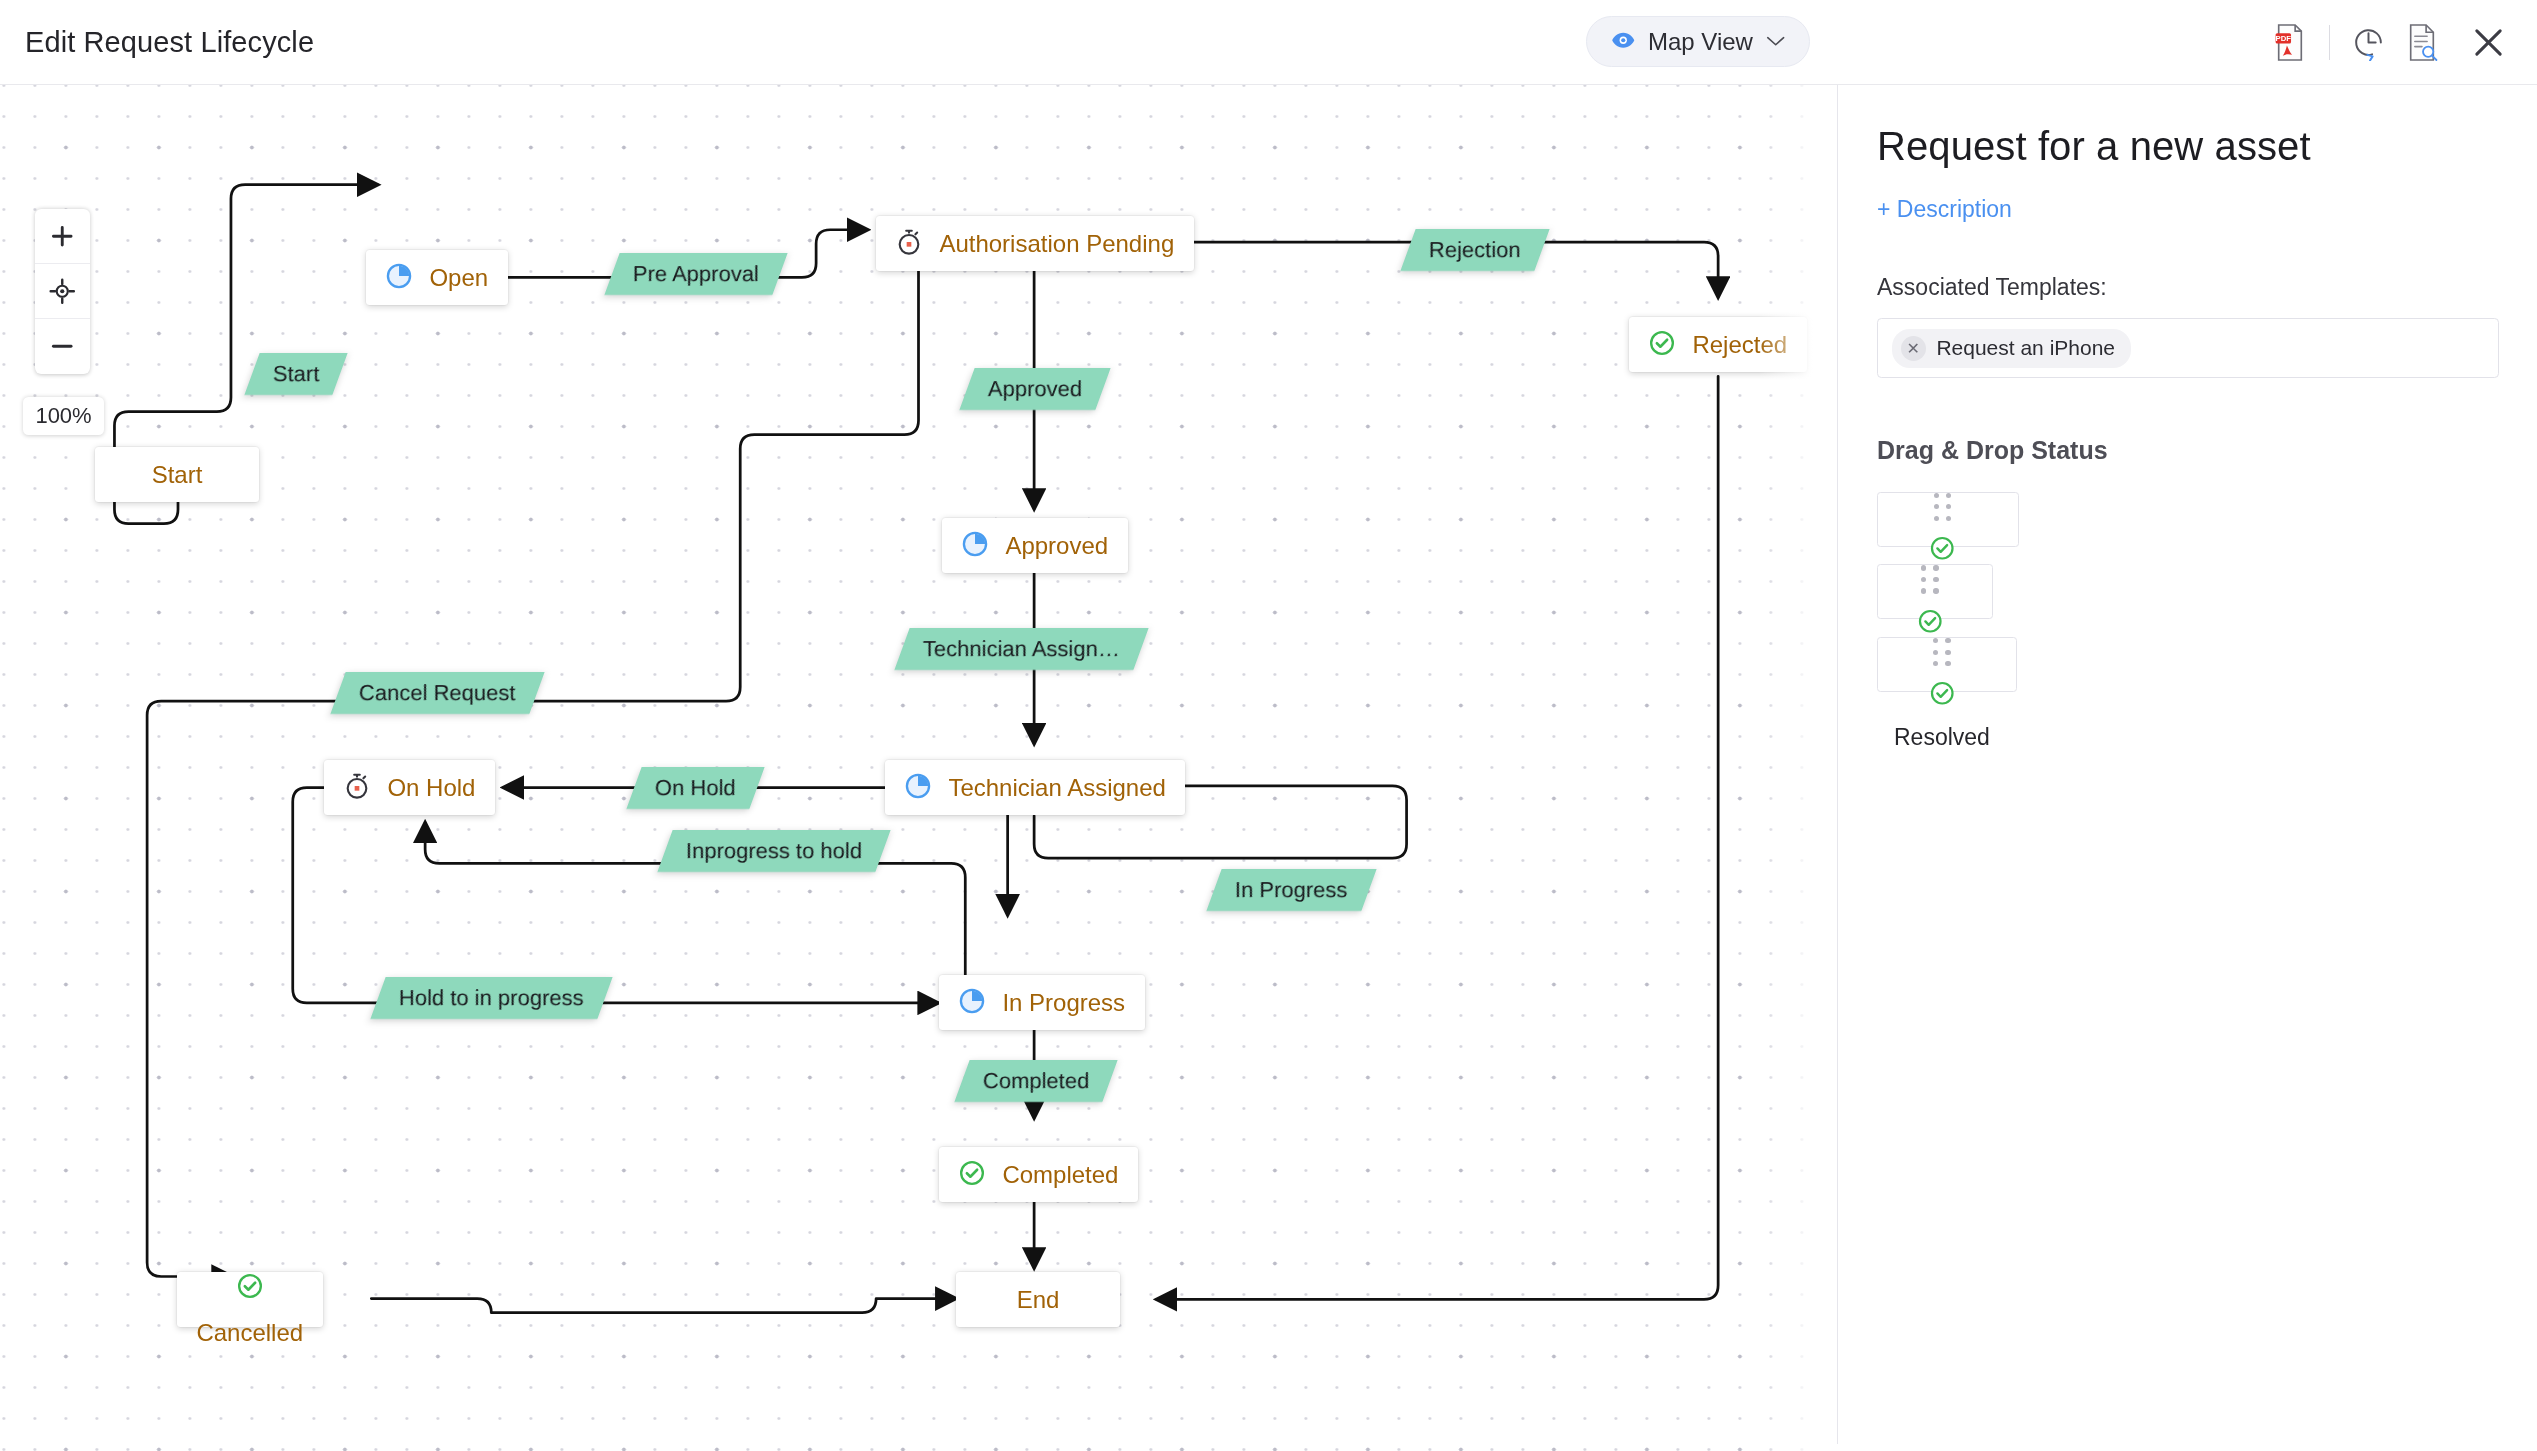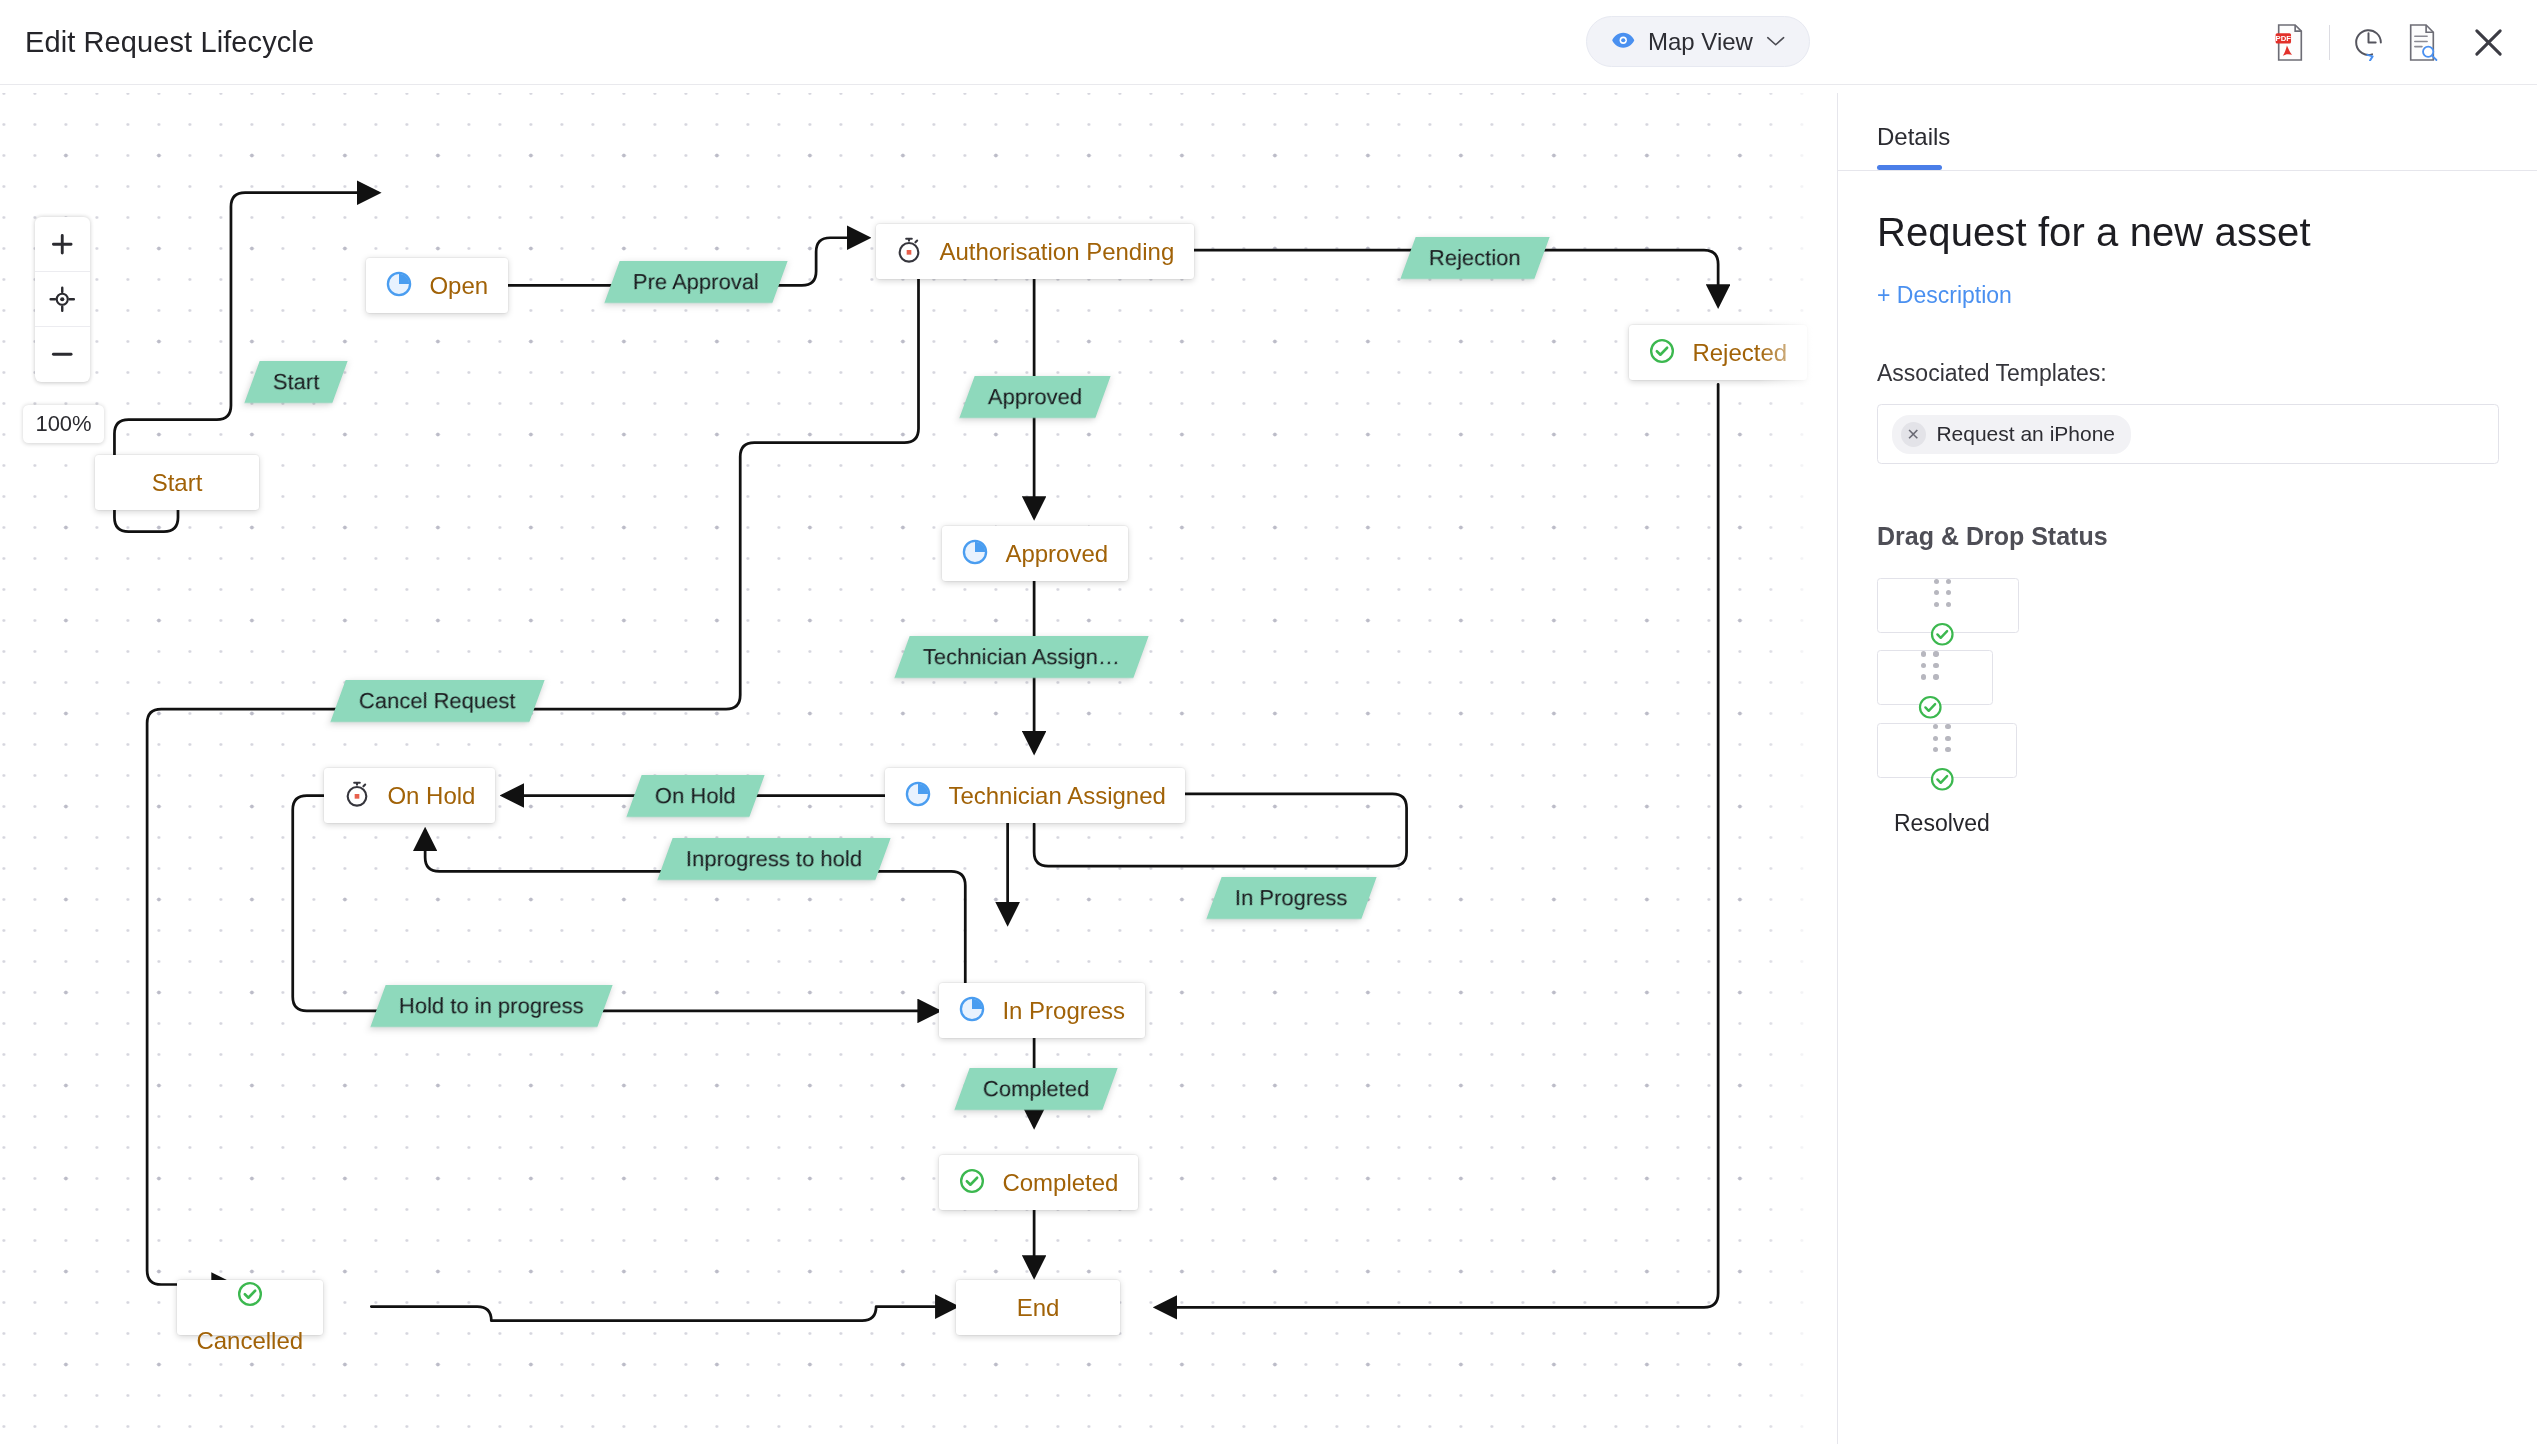--- a/index.html
+++ b/index.html
@@ -3,21 +3,21 @@
 <meta charset="utf-8">
 <style>
   * { box-sizing: border-box; margin: 0; padding: 0; }
   html, body {
     width: 2538px; height: 1452px;
     font-family: "Liberation Sans", sans-serif;
     background: #ffffff;
     overflow: hidden;
     -webkit-font-smoothing: antialiased;
   }
-  #app { position: relative; width: 2538px; height: 1444px; display: flex; flex-direction: column; gap: 8px; }
+  #app { position: relative; width: 2538px; height: 1444px; display: flex; flex-direction: column; }
 
   
   .header {
     position: relative; height: 85px; flex: 0 0 85px;
     background: #ffffff; border-bottom: 0.9px solid #e9e9ed;
     display: flex; align-items: center;
   }
   .header-title {
     font-size: 29px; color: #25252a; font-weight: 400; margin-left: 25px; letter-spacing: 0.1px;
   }
@@ -400,23 +400,20 @@
         <div class="node plain" style="left:956px;top:1187px;width:164px;">
           <span class="node-label">End</span>
         </div>
 
         <div class="canvas-fade"></div>
       </div>
 
     </div>
 
     <div class="details-panel">
-      <div class="tabs">
-        <div class="tab active">Details</div>
-      </div>
       <div class="panel-body">
         <div class="panel-title">Request for a new asset</div>
         <div class="add-desc">+ Description</div>
 
         <div class="section-label">Associated Templates:</div>
         <div class="tmpl-box">
           <span class="tmpl-chip">
             <span class="tmpl-x">✕</span>
             <span>Request an iPhone</span>
           </span>

